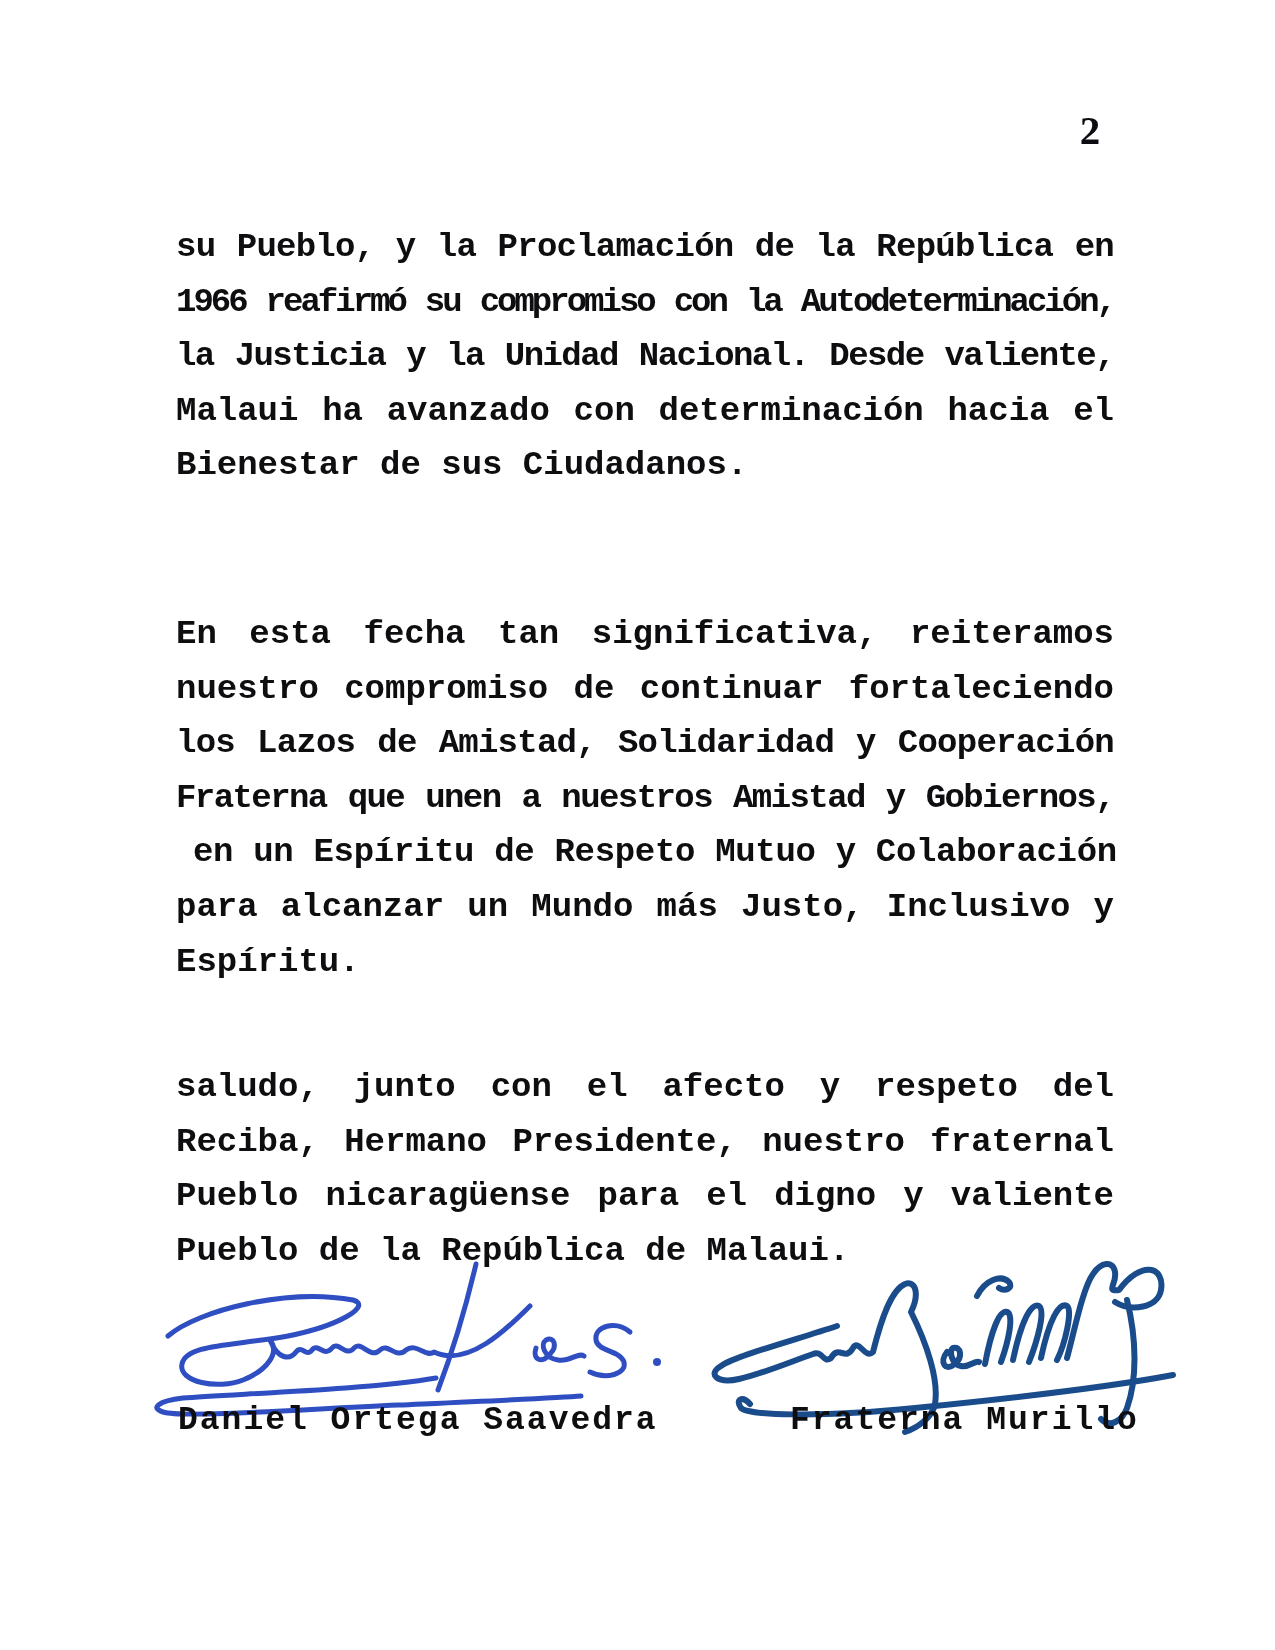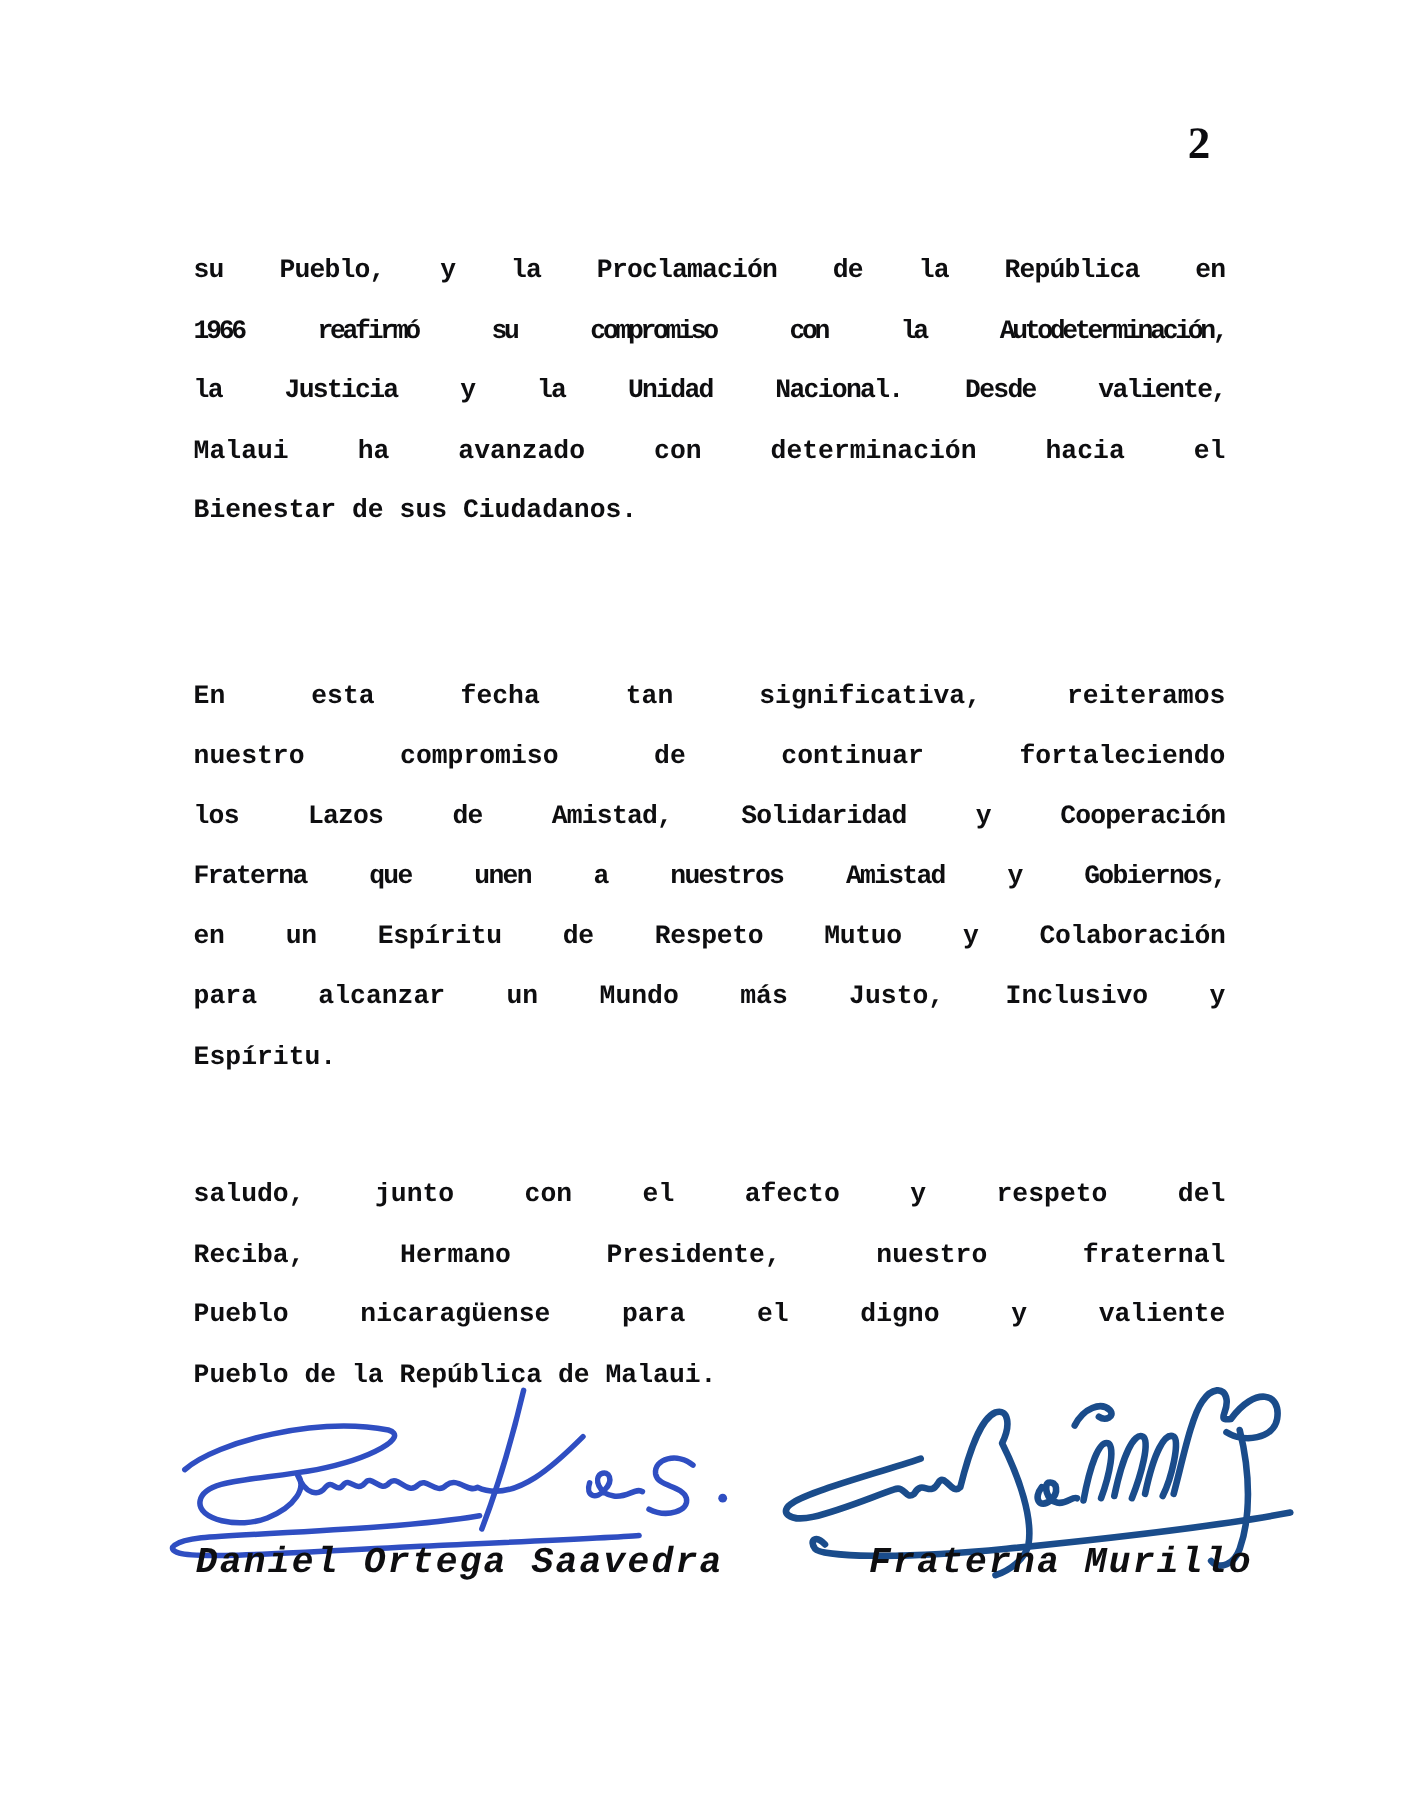--- a/index.html
+++ b/index.html
@@ -13,35 +13,35 @@
     font-family:"Liberation Serif","DejaVu Serif",serif;
     font-weight:bold;font-size:41px;color:#0c0c10;text-align:center;
   }
   .para{
     position:absolute;left:176px;width:938px;
   }
   .p1{top:220px;}
   .p2{top:607px;}
   .p3{top:1060px;}
   .jline{
-    font-weight:bold;font-size:24px;line-height:54.6px;
+    font-weight:bold;font-size:34px;line-height:54.6px;
     color:#0e0e10;
     white-space:nowrap;
     text-align:justify;text-align-last:justify;
     text-justify:inter-word;
   }
   .para .jline:last-child{text-align-last:left;}
   .sig{position:absolute;}
   .sig svg{display:block;overflow:visible;}
   .sig-ortega{left:138px;top:1248px;}
   .sig-murillo{left:695px;top:1248px;}
   .signatory-name{
     position:absolute;top:1402px;
     font-weight:bold;font-size:33px;color:#0e0e10;
-    letter-spacing:2px;white-space:nowrap;font-style:italic;
+    letter-spacing:2px;white-space:nowrap;
   }
   .name-left{left:178px;}
   .name-right{left:790px;}
 </style>
 </head>
 <body>
 
 <div class="page-number">2</div>
 
 <div class="para p1">
@@ -50,21 +50,21 @@
   <div class="jline" style="letter-spacing: -1.57px;">la Justicia y la Unidad Nacional. Desde valiente,</div>
   <div class="jline">Malaui ha avanzado con determinación hacia el</div>
   <div class="jline">Bienestar de sus Ciudadanos.</div>
 </div>
 
 <div class="para p2">
   <div class="jline">En esta fecha tan significativa, reiteramos</div>
   <div class="jline">nuestro compromiso de continuar fortaleciendo</div>
   <div class="jline" style="letter-spacing: -0.75px;">los Lazos de Amistad, Solidaridad y Cooperación</div>
   <div class="jline" style="letter-spacing: -1.57px;">Fraterna que unen a nuestros Amistad y Gobiernos,</div>
-  <div class="jline" style="letter-spacing: -0.32px;">en un Espíritu de Respeto Mutuo y Colaboración</div>
+  <div class="jline" style="letter-spacing: -0.32px; margin-left: 17px;">en un Espíritu de Respeto Mutuo y Colaboración</div>
   <div class="jline">para alcanzar un Mundo más Justo, Inclusivo y</div>
   <div class="jline">Espíritu.</div>
 </div>
 
 <div class="para p3">
   <div class="jline">saludo, junto con el afecto y respeto del</div>
   <div class="jline">Reciba, Hermano Presidente, nuestro fraternal</div>
   <div class="jline">Pueblo nicaragüense para el digno y valiente</div>
   <div class="jline">Pueblo de la República de Malaui.</div>
 </div>

